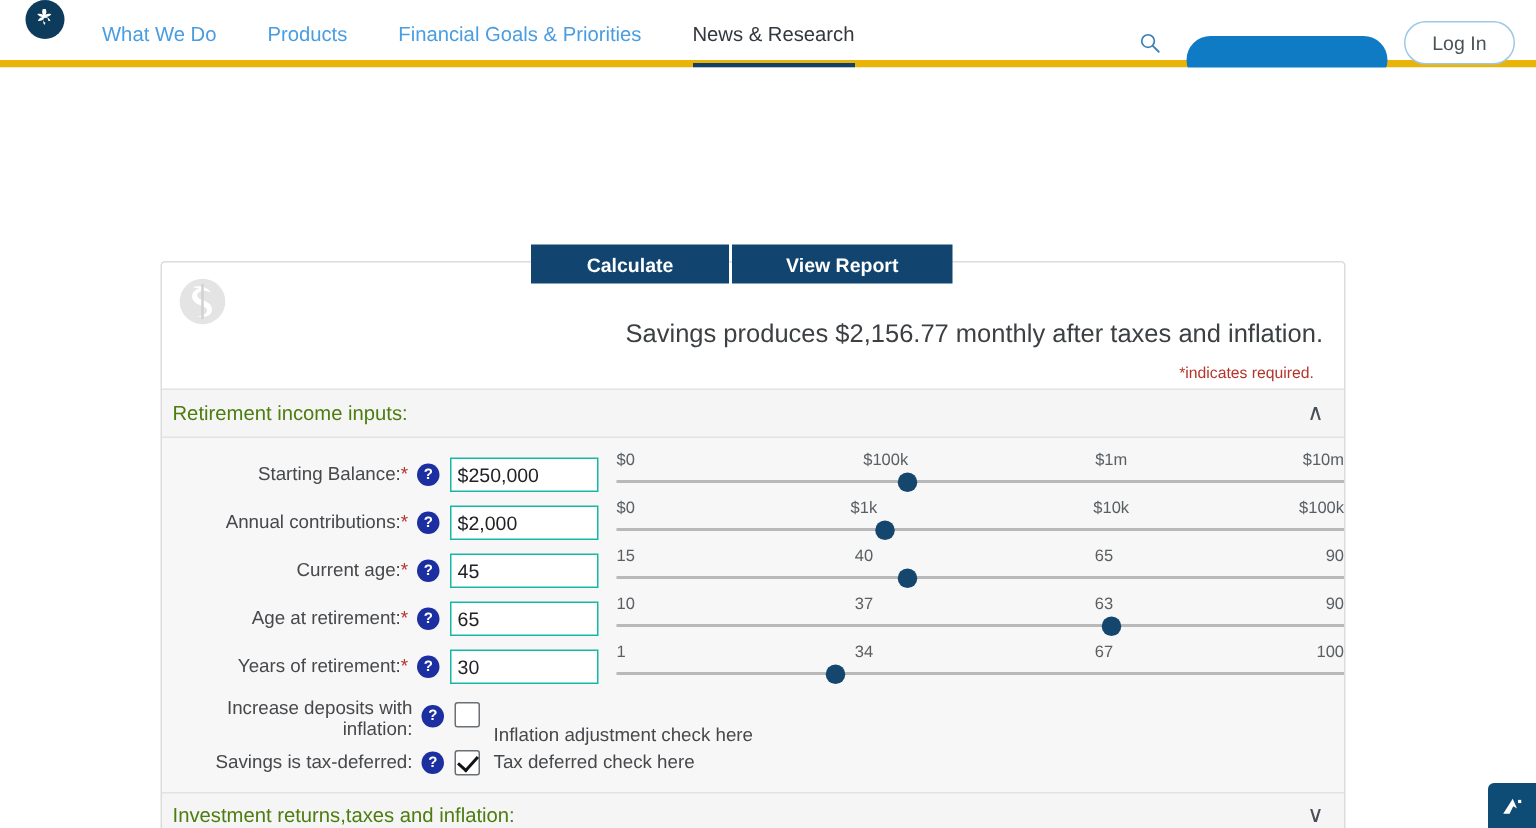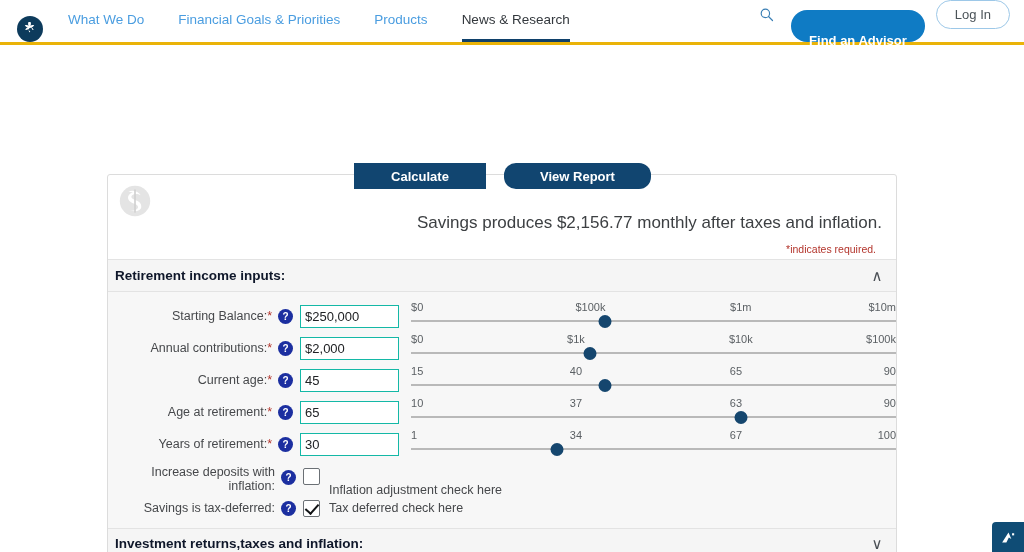--- a/index.html
+++ b/index.html
@@ -10,23 +10,23 @@
     background: #ffffff;
     font-family: "Liberation Sans", sans-serif;
   }
 
   
   .navbar {
     position: relative;
     height: 45px;
     width: 1024px;
     background: #ffffff;
-    border-bottom: 3px solid #eab308;
-    display: flex;
-    align-items: flex-end;
+    border-bottom: 5px solid #eab308;
+    display: flex;
+    align-items: flex-start;
   }
   .logo-wrap {
     width: 48px;
     display: flex;
     align-items: center;
     justify-content: center;
     margin-left: 6px;
   }
   .logo-circle {
     width: 26px; height: 26px;
@@ -128,21 +128,21 @@
     background: #114570;
     color: #ffffff;
     font-size: 13px;
     font-weight: bold;
     border: none;
     height: 26px;
     cursor: pointer;
     font-family: "Liberation Sans", sans-serif;
   }
   .calc-btn.b1 { width: 132px; }
-  .calc-btn.b2 { width: 147px; margin-left: 18px; border-radius: 12px; }
+  .calc-btn.b2 { width: 147px; margin-left: 2px; }
 
   
   .card {
     position: absolute;
     left: 107px;
     top: 129px;
     width: 790px;
     background: #ffffff;
     border: 1px solid #dcdcdc;
     border-radius: 3px;
@@ -179,22 +179,22 @@
     border-top: 1px solid #e3e3e3;
     border-bottom: 1px solid #e3e3e3;
     height: 33px;
     display: flex;
     align-items: center;
     padding: 0 12px 0 7px;
     cursor: pointer;
   }
   .section-title {
     font-size: 13.5px;
-    font-weight: bold;
-    color: #0f172a;
+    font-weight: normal;
+    color: #4d7c0f;
   }
   .chev {
     margin-left: auto;
     color: #4a4f55;
     font-size: 15px;
     line-height: 1;
     width: 14px;
     text-align: center;
   }
 
@@ -352,22 +352,22 @@
     <div class="logo-circle">
       <svg width="19" height="19" viewBox="0 0 24 24" aria-hidden="true">
         <path fill="#ffffff" d="M12 2.6c.9 1.9.6 3.6-.2 4.8 1.3-.9 3-1.3 4.9-.5-1.3 1.6-2.9 2.3-4.3 2.4 1.5.4 2.9 1.4 3.6 3.4-2.1.2-3.6-.5-4.6-1.5.6 1.4.7 3.1-.6 4.7-1.2-1.7-1.2-3.4-.8-4.7-1 1-2.5 1.7-4.6 1.4.8-2 2.2-2.9 3.7-3.3-1.4-.1-3-.8-4.3-2.5 1.9-.7 3.6-.3 4.9.6-.8-1.2-1.1-2.9-.2-4.8z"></path>
         <circle cx="12" cy="12" r="2.1" fill="#0d3b5c"></circle>
       </svg>
     </div>
   </div>
 
   <div class="nav-links">
     <div class="nav-link">What We Do</div>
+    <div class="nav-link">Products</div>
     <div class="nav-link">Financial Goals &amp; Priorities</div>
-    <div class="nav-link">Products</div>
     <div class="nav-link active">News &amp; Research</div>
   </div>
 
   <div class="nav-right">
     <div class="search-btn">
       <svg width="15" height="15" viewBox="0 0 20 20" aria-hidden="true">
         <circle cx="8.5" cy="8.5" r="5.6" fill="none" stroke="#3a7fb5" stroke-width="1.5"></circle>
         <line x1="12.7" y1="12.7" x2="18" y2="18" stroke="#3a7fb5" stroke-width="1.6" stroke-linecap="round"></line>
       </svg>
     </div>

